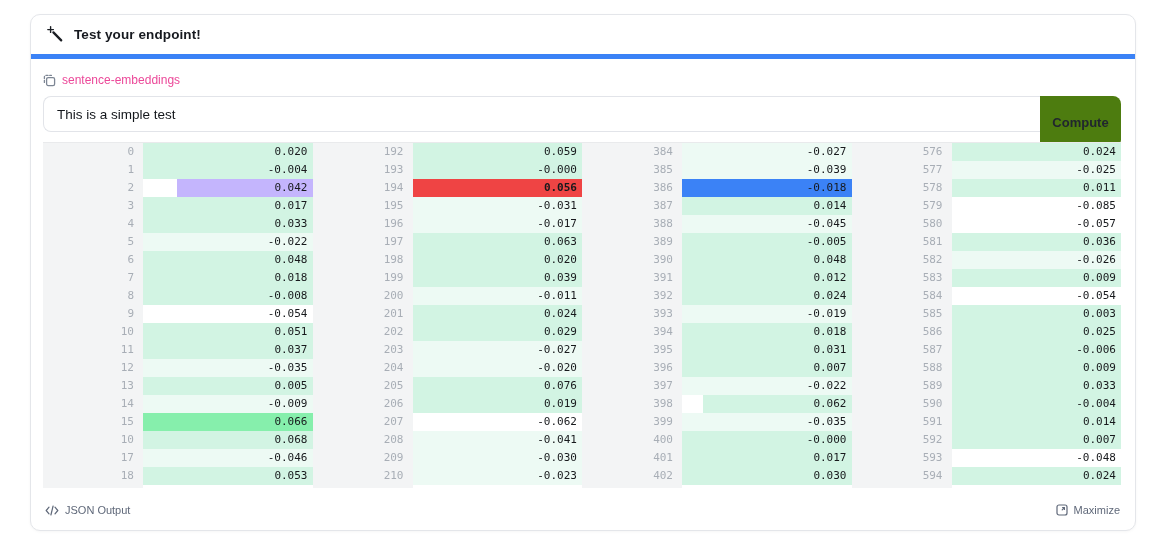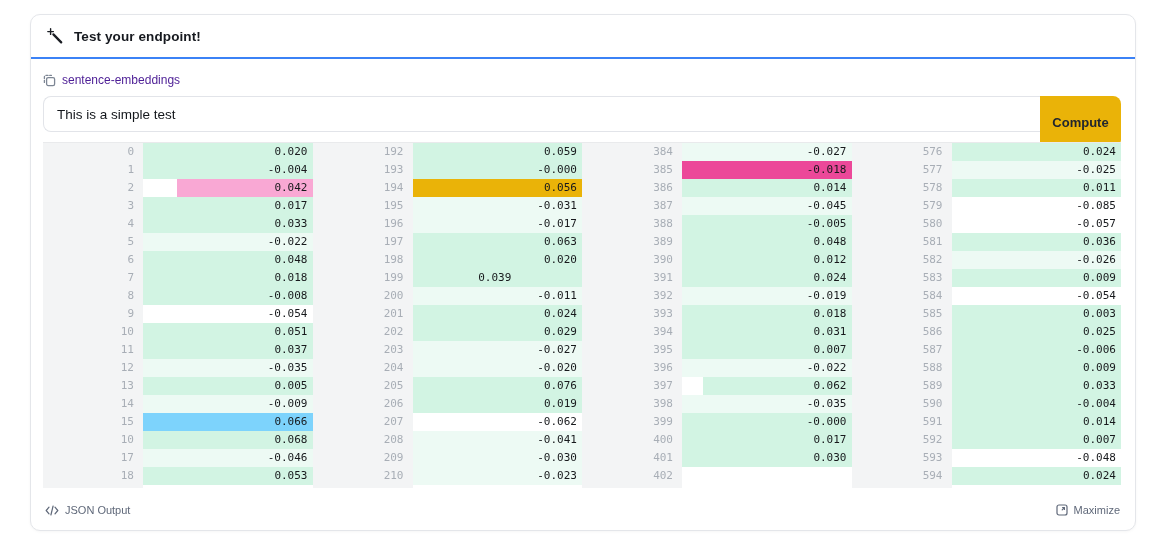--- a/index.html
+++ b/index.html
@@ -14,46 +14,46 @@
     border-radius: 10px;
     box-shadow: 0 1px 3px rgba(0,0,0,0.04);
     display: flex; flex-direction: column;
     overflow: hidden;
   }
 
   .card-header {
     height: 44px; flex: none;
     display: flex; align-items: center; gap: 10px;
     padding: 0 16px;
-    border-bottom: 2px solid #3b82f6;
+    border-bottom: 5px solid #3b82f6;
   }
   .card-title { font-size: 13.5px; font-weight: 700; color: #16191f; letter-spacing: 0.1px; }
 
   .card-body { flex: 1; padding: 0 14px 0 12px; display: flex; flex-direction: column; }
 
   .task-row {
     margin-top: 10px; height: 22px;
     display: flex; align-items: center; gap: 6px;
-    color: #4c1d95; font-size: 12px;
+    color: #ec4899; font-size: 12px;
   }
 
   .io-row { margin-top: 5px; height: 36px; display: flex; }
   .text-input {
     flex: 1; height: 36px;
     border: 1px solid #e2e4e9; border-right: none;
     border-radius: 8px 0 0 8px;
     padding: 0 13px;
     font-family: "Liberation Sans", sans-serif;
     font-size: 13.5px; color: #14171c;
     outline: none;
   }
   .compute-btn {
     width: 81px; height: 52px; flex: none;
     border: none; border-radius: 0 8px 8px 0;
-    background: #eab308;
+    background: #4d7c0f;
     font-family: "Liberation Sans", sans-serif;
     font-size: 13px; font-weight: 600; color: #21262e;
     cursor: pointer;
   }
 
   .table-wrap {
     margin-top: 10px; height: 346px;
     border-top: 1px solid #e9eaec;
     overflow: hidden;
     display: flex;
@@ -136,34 +136,34 @@
             <div class="cell idx-cell">13</div>
             <div class="cell idx-cell">14</div>
             <div class="cell idx-cell">15</div>
             <div class="cell idx-cell">10</div>
             <div class="cell idx-cell">17</div>
             <div class="cell idx-cell">18</div>
           </div>
           <div class="val-col">
             <div class="cell val-cell" style="background: rgb(210, 244, 227);">0.020</div>
             <div class="cell val-cell" style="background: rgb(210, 244, 227);">-0.004</div>
-            <div class="cell val-cell" style="background: #f9a8d4; margin-left: 34px;">0.042</div>
+            <div class="cell val-cell" style="background: #c4b5fd; margin-left: 34px;">0.042</div>
             <div class="cell val-cell" style="background: rgb(210, 244, 227);">0.017</div>
             <div class="cell val-cell" style="background: rgb(210, 244, 227);">0.033</div>
             <div class="cell val-cell" style="background: rgb(237, 250, 244);">-0.022</div>
             <div class="cell val-cell" style="background: rgb(210, 244, 227);">0.048</div>
             <div class="cell val-cell" style="background: rgb(210, 244, 227);">0.018</div>
             <div class="cell val-cell" style="background: rgb(210, 244, 227);">-0.008</div>
             <div class="cell val-cell" style="background: transparent;">-0.054</div>
             <div class="cell val-cell" style="background: rgb(210, 244, 227);">0.051</div>
             <div class="cell val-cell" style="background: rgb(210, 244, 227);">0.037</div>
             <div class="cell val-cell" style="background: rgb(237, 250, 244);">-0.035</div>
             <div class="cell val-cell" style="background: rgb(210, 244, 227);">0.005</div>
             <div class="cell val-cell" style="background: rgb(237, 250, 244);">-0.009</div>
-            <div class="cell val-cell" style="background: #7dd3fc;">0.066</div>
+            <div class="cell val-cell" style="background: #86efac;">0.066</div>
             <div class="cell val-cell" style="background: rgb(210, 244, 227);">0.068</div>
             <div class="cell val-cell" style="background: rgb(237, 250, 244);">-0.046</div>
             <div class="cell val-cell" style="background: rgb(210, 244, 227);">0.053</div>
           </div>
         </div>
         <div class="group">
           <div class="idx-col">
             <div class="cell idx-cell">192</div>
             <div class="cell idx-cell">193</div>
             <div class="cell idx-cell">194</div>
@@ -180,26 +180,26 @@
             <div class="cell idx-cell">205</div>
             <div class="cell idx-cell">206</div>
             <div class="cell idx-cell">207</div>
             <div class="cell idx-cell">208</div>
             <div class="cell idx-cell">209</div>
             <div class="cell idx-cell">210</div>
           </div>
           <div class="val-col">
             <div class="cell val-cell" style="background: rgb(210, 244, 227); text-align: right;">0.059</div>
             <div class="cell val-cell" style="background: rgb(210, 244, 227);">-0.000</div>
-            <div class="cell val-cell" style="background: #eab308;">0.056</div>
+            <div class="cell val-cell" style="background: #ef4444; font-weight: bold;">0.056</div>
             <div class="cell val-cell" style="background: rgb(237, 250, 244);">-0.031</div>
             <div class="cell val-cell" style="background: rgb(237, 250, 244);">-0.017</div>
             <div class="cell val-cell" style="background: rgb(210, 244, 227);">0.063</div>
             <div class="cell val-cell" style="background: rgb(210, 244, 227);">0.020</div>
-            <div class="cell val-cell" style="background: rgb(210, 244, 227); text-align: center;">0.039</div>
+            <div class="cell val-cell" style="background: rgb(210, 244, 227);">0.039</div>
             <div class="cell val-cell" style="background: rgb(237, 250, 244);">-0.011</div>
             <div class="cell val-cell" style="background: rgb(210, 244, 227);">0.024</div>
             <div class="cell val-cell" style="background: rgb(210, 244, 227);">0.029</div>
             <div class="cell val-cell" style="background: rgb(237, 250, 244);">-0.027</div>
             <div class="cell val-cell" style="background: rgb(237, 250, 244);">-0.020</div>
             <div class="cell val-cell" style="background: rgb(210, 244, 227);">0.076</div>
             <div class="cell val-cell" style="background: rgb(210, 244, 227);">0.019</div>
             <div class="cell val-cell" style="background: transparent;">-0.062</div>
             <div class="cell val-cell" style="background: rgb(237, 250, 244);">-0.041</div>
             <div class="cell val-cell" style="background: rgb(237, 250, 244);">-0.030</div>
@@ -223,21 +223,22 @@
             <div class="cell idx-cell">396</div>
             <div class="cell idx-cell">397</div>
             <div class="cell idx-cell">398</div>
             <div class="cell idx-cell">399</div>
             <div class="cell idx-cell">400</div>
             <div class="cell idx-cell">401</div>
             <div class="cell idx-cell">402</div>
           </div>
           <div class="val-col">
             <div class="cell val-cell" style="background: rgb(237, 250, 244);">-0.027</div>
-            <div class="cell val-cell" style="background: #ec4899;">-0.018</div>
+            <div class="cell val-cell" style="background: rgb(237, 250, 244);">-0.039</div>
+            <div class="cell val-cell" style="background: #3b82f6;">-0.018</div>
             <div class="cell val-cell" style="background: rgb(210, 244, 227);">0.014</div>
             <div class="cell val-cell" style="background: rgb(237, 250, 244);">-0.045</div>
             <div class="cell val-cell" style="background: rgb(210, 244, 227);">-0.005</div>
             <div class="cell val-cell" style="background: rgb(210, 244, 227);">0.048</div>
             <div class="cell val-cell" style="background: rgb(210, 244, 227);">0.012</div>
             <div class="cell val-cell" style="background: rgb(210, 244, 227);">0.024</div>
             <div class="cell val-cell" style="background: rgb(237, 250, 244);">-0.019</div>
             <div class="cell val-cell" style="background: rgb(210, 244, 227);">0.018</div>
             <div class="cell val-cell" style="background: rgb(210, 244, 227);">0.031</div>
             <div class="cell val-cell" style="background: rgb(210, 244, 227);">0.007</div>

